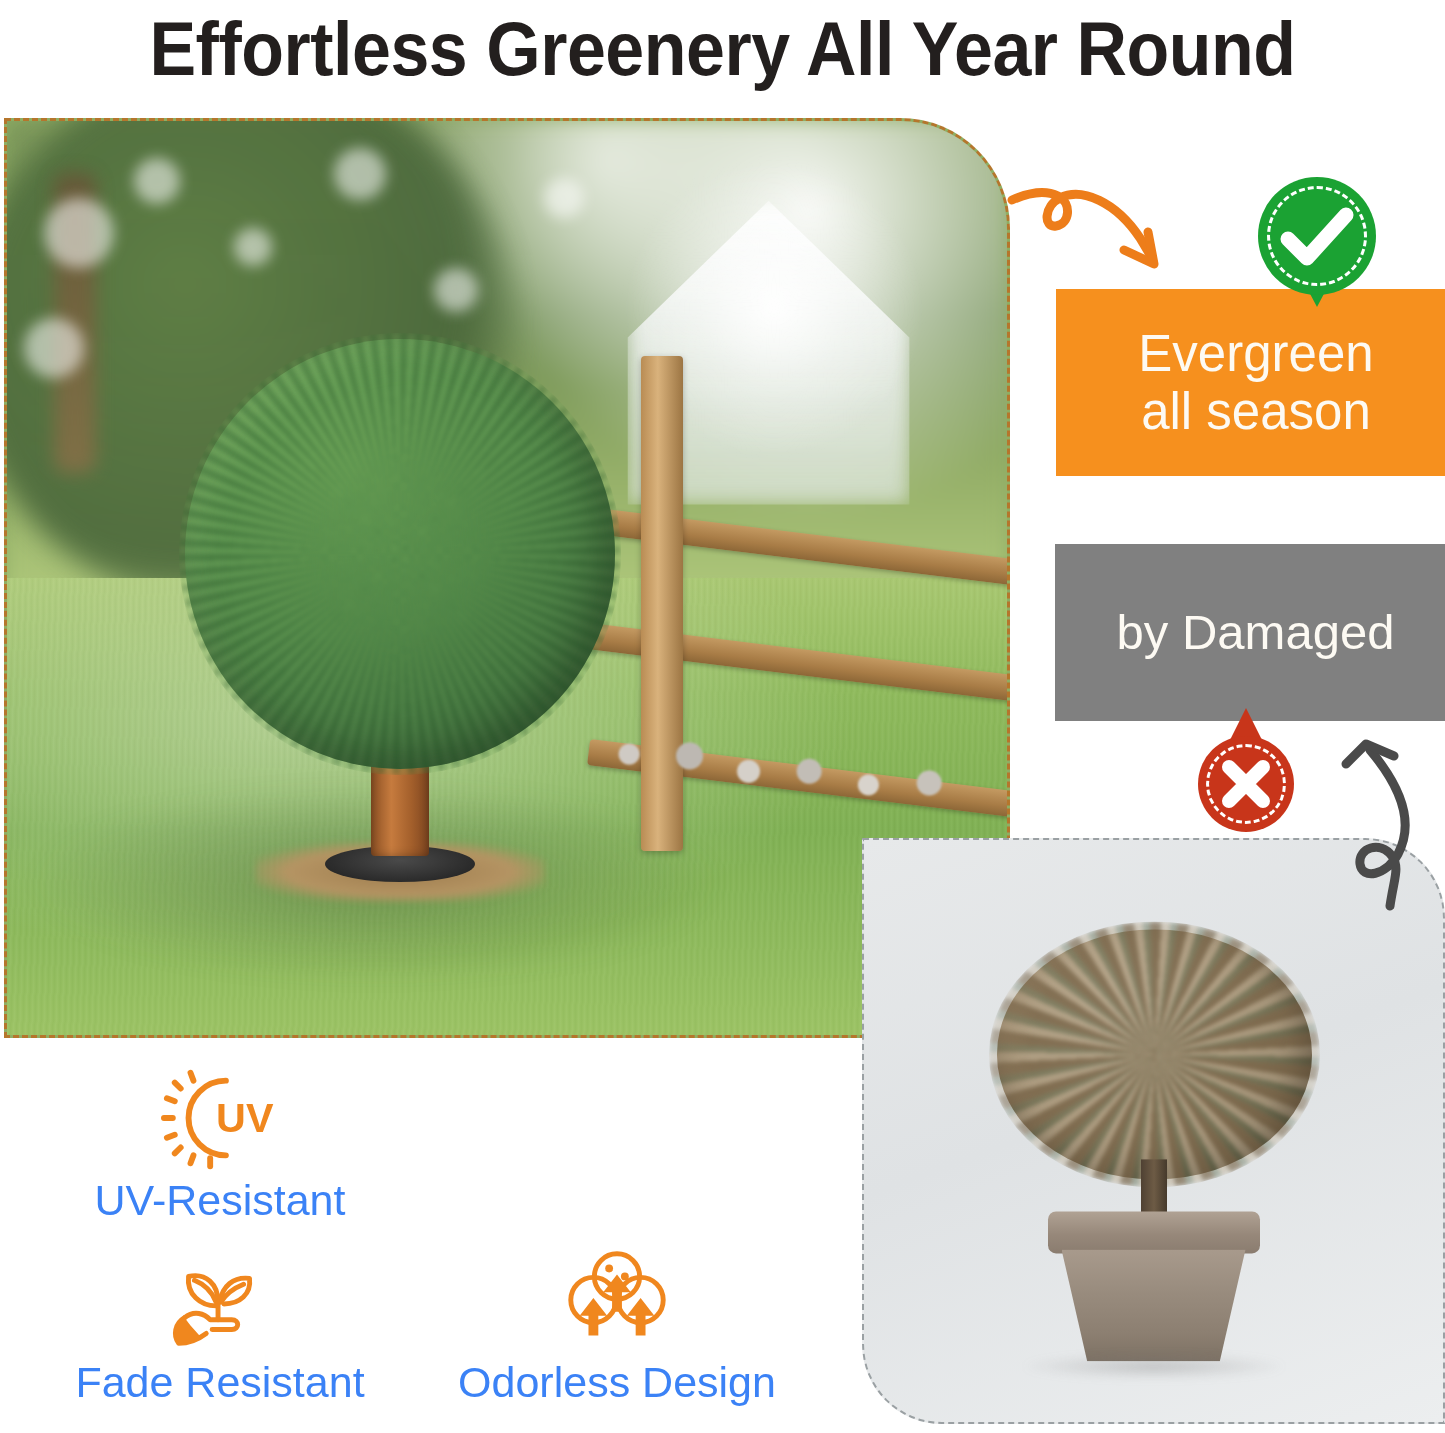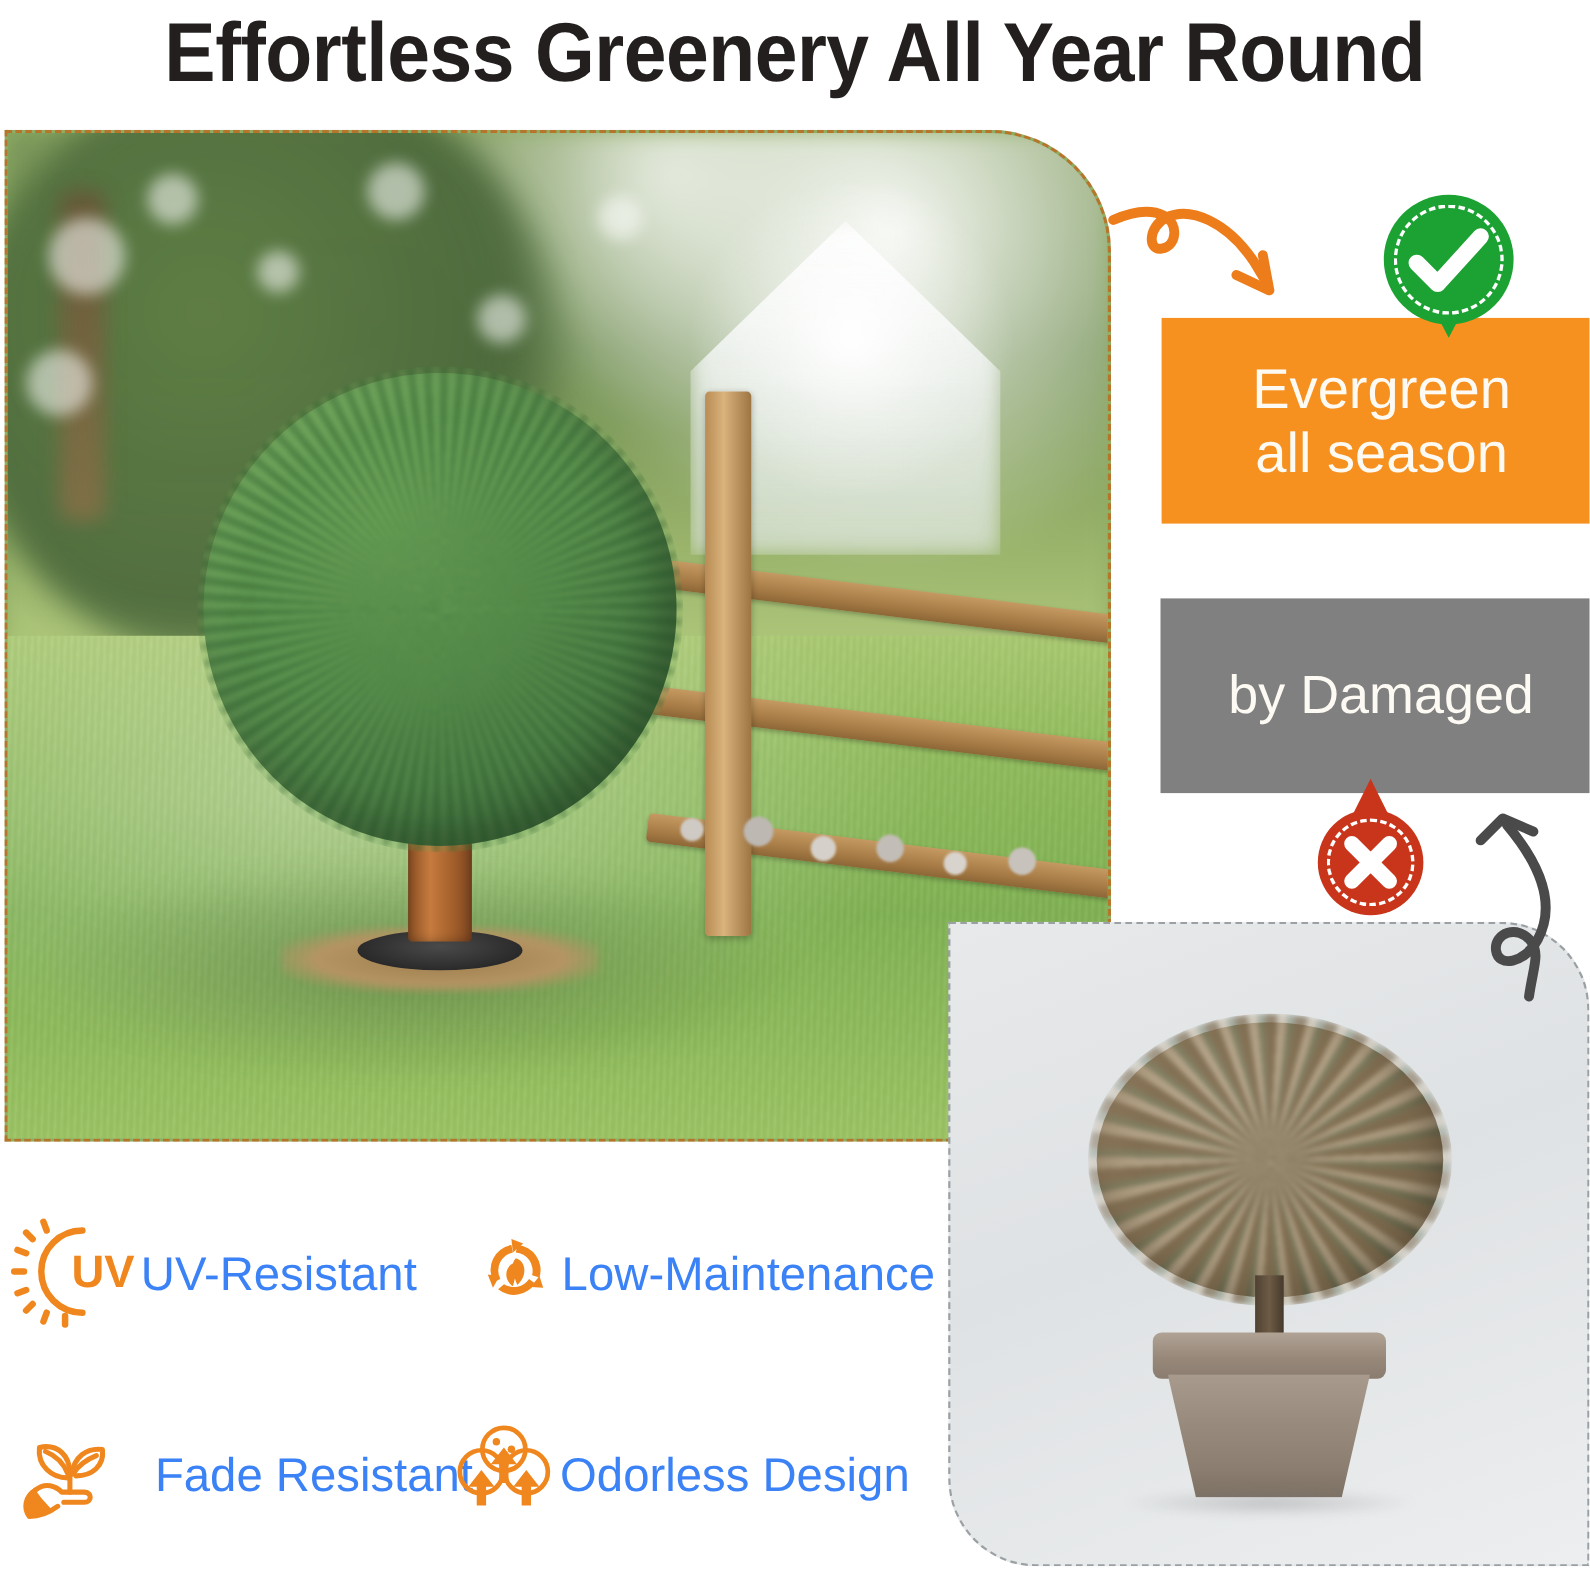--- a/index.html
+++ b/index.html
@@ -217,24 +217,24 @@
   .pin-good .dashring{left:9px;top:9px;right:9px;bottom:9px;}
   .pin-bad .dashring{left:8px;top:8px;right:8px;bottom:8px;}
   .glyph{position:absolute;inset:0;}
 
   
   .features{
     position:absolute;left:10px;top:1066px;width:840px;height:360px;
   }
   .feat{
     position:absolute;width:420px;height:180px;
-    display:flex;flex-direction:row;align-items:center;justify-content:flex-start;
+    display:flex;flex-direction:column;align-items:center;justify-content:flex-start;
   }
   .feat-0{left:0;top:0;} .feat-1{left:420px;top:0;}
-  .feat-2{left:0;top:182px;gap:20px;} .feat-3{left:397px;top:182px;}
+  .feat-2{left:0;top:182px;} .feat-3{left:397px;top:182px;}
   .feat-ico{width:118px;height:104px;display:block;}
   .feat-label{
     margin-top:6px;font-size:43px;color:#3b82f6;white-space:nowrap;
   }
 </style>
 </head>
 <body>
 
 <div class="stage">
 
@@ -349,35 +349,20 @@
             <path d="M6 72 L14 69"></path>
             <path d="M14 88 L20 82"></path>
           <path d="M30 98 L33 90"></path>
             <path d="M50 101 L50 93"></path>
         </g>
         <text x="56" y="66" font-family="Liberation Sans, sans-serif" font-size="42" font-weight="700" fill="#F0871E">UV</text>
       </svg>
       <div class="feat-label">UV-Resistant</div>
     </div>
 
-    <div class="feat feat-1">
-      <svg class="feat-ico" viewBox="0 0 120 104">
-        <g fill="#F0871E">
-          <path d="M28 66 A34 34 0 0 1 52 16 L54 26 A25 25 0 0 0 37 62 Z"></path>
-          <path d="M20 56 L36 58 L27 74 Z"></path>
-          <path d="M60 16 A34 34 0 0 1 90 60 L80 57 A25 25 0 0 0 58 26 Z"></path>
-          <path d="M52 8 L68 14 L54 26 Z"></path>
-          <path d="M84 68 A34 34 0 0 1 34 76 L42 69 A25 25 0 0 0 76 62 Z"></path>
-          <path d="M90 58 L95 74 L78 73 Z"></path>
-          <path d="M58 34 C72 38 74 58 60 70 C54 56 50 42 58 34 Z"></path>
-          <path d="M56 40 C44 44 40 62 54 72 C58 58 60 48 56 40 Z"></path>
-        </g>
-      </svg>
-      <div class="feat-label">Low-Maintenance</div>
-    </div>
 
     <div class="feat feat-2">
       <svg class="feat-ico" viewBox="0 0 120 104">
         <g stroke="#F0871E" stroke-width="5" fill="none" stroke-linecap="round" stroke-linejoin="round">
           <path d="M56 58 C40 58 26 46 28 28 C46 24 58 36 58 54"></path>
           <path d="M34 32 C44 36 52 44 56 54"></path>
           <path d="M60 54 C62 38 74 28 90 30 C92 46 80 56 64 56"></path>
           <path d="M84 36 C74 40 66 46 61 54"></path>
           <path d="M58 54 L58 72"></path>
           <path d="M24 70 C34 62 44 66 50 72 L72 72 C80 72 80 82 72 82 L52 82"></path>

